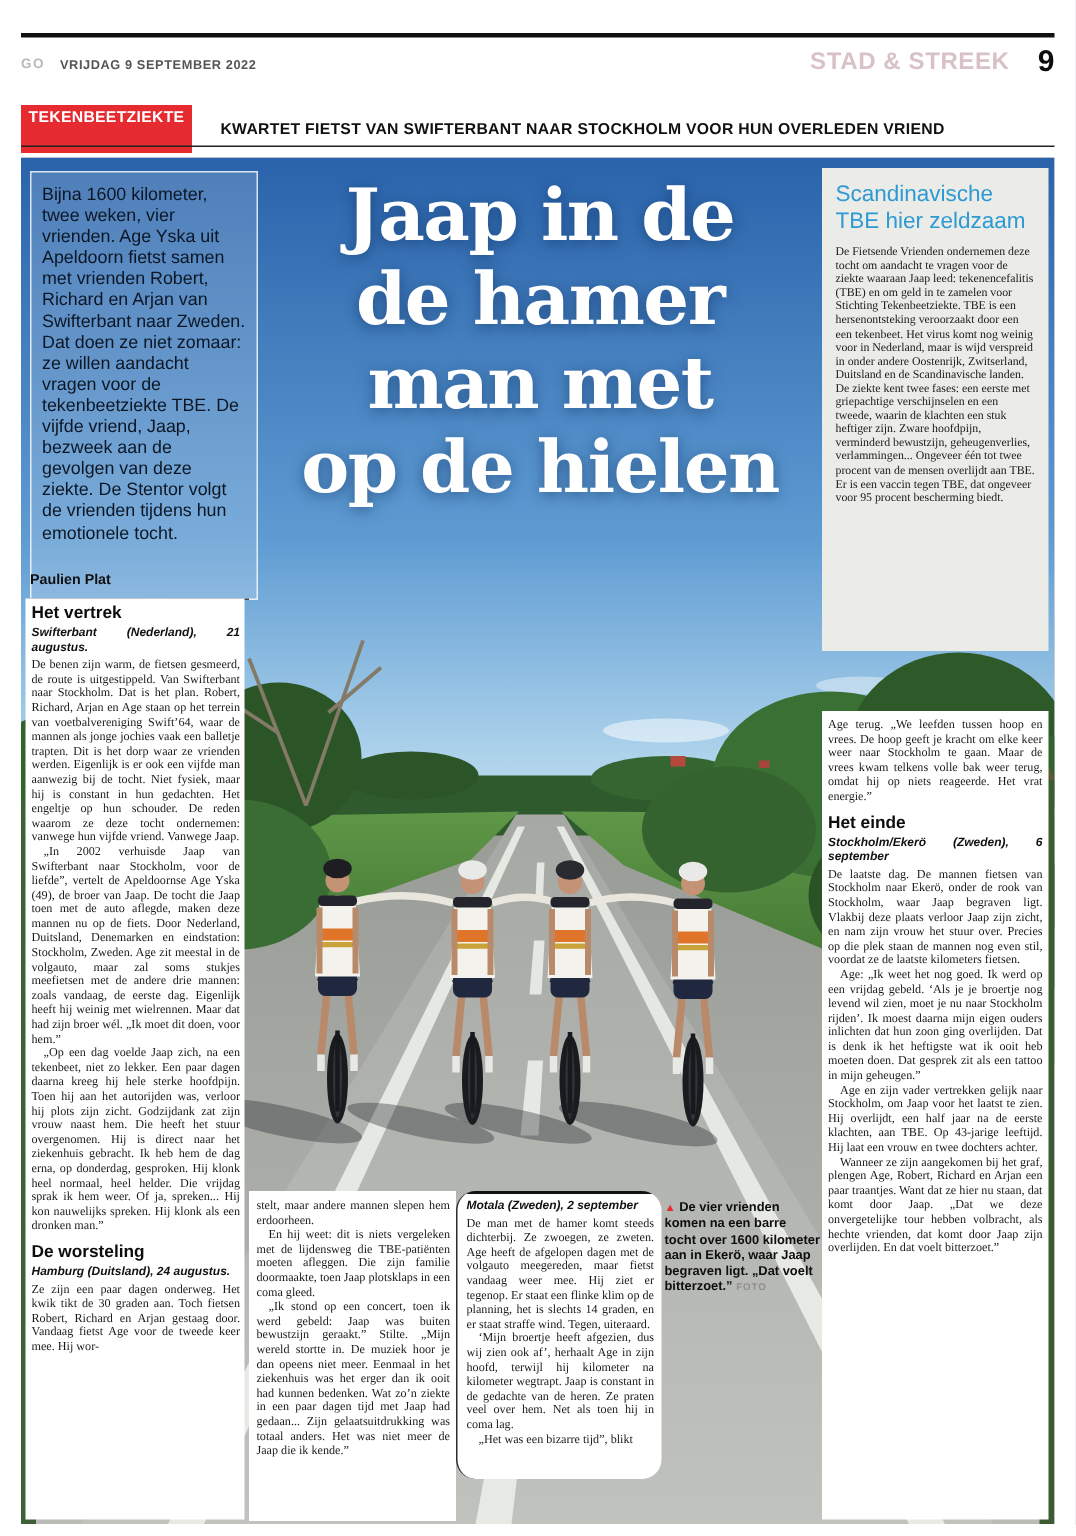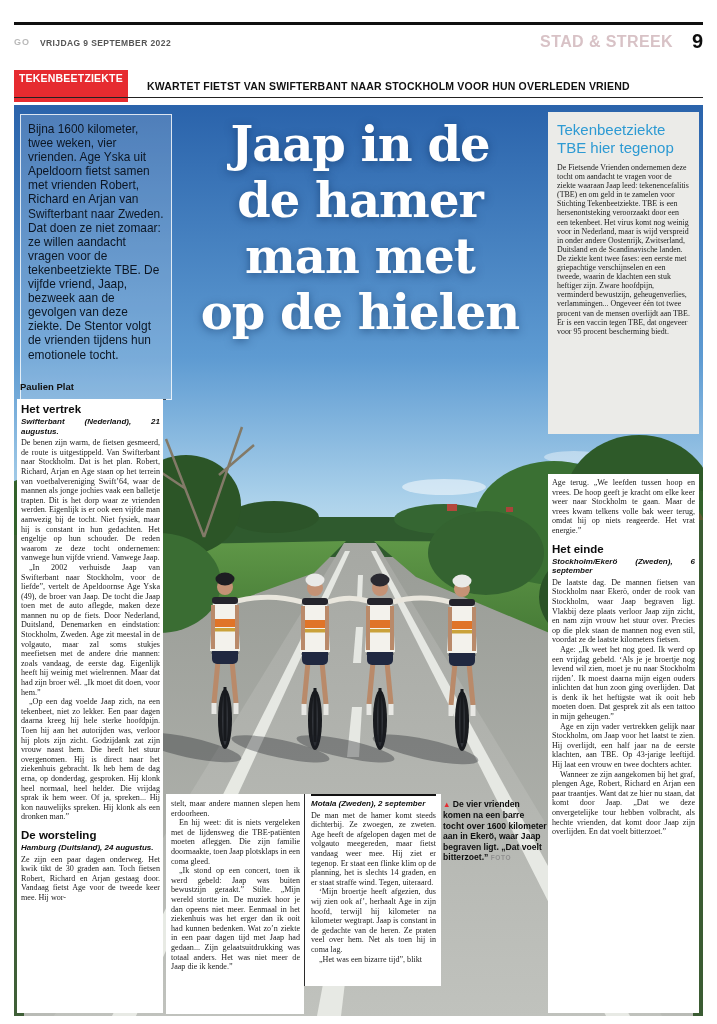--- a/index.html
+++ b/index.html
@@ -42,21 +42,21 @@
   .serif p.ind{text-indent:8px;}
   .h-sec{font-family:"Liberation Sans",sans-serif;font-weight:bold;font-size:11.5px;line-height:12px;margin:7px 0 2px 0;color:#0d0d0d;}
   .h-sec.first{margin-top:1px;}
   .dateline{font-family:"Liberation Sans",sans-serif;font-weight:bold;font-style:italic;font-size:8px;line-height:9.6px;margin:0 0 2px 0;color:#111;}
 
   .col1{position:absolute;left:17px;top:399px;width:146px;height:614px;background:#fff;box-sizing:border-box;
         padding:3px 3px 0 4px;overflow:hidden;}
   .col2{position:absolute;left:166px;top:794px;width:138px;height:220px;background:#fff;box-sizing:border-box;
         padding:5px 4px 0 5px;overflow:hidden;}
   .col3{position:absolute;left:304px;top:794px;width:137px;height:192px;background:#fff;box-sizing:border-box;
-        border-left:1px solid #2b2b2b;padding:0 5px 0 6px;overflow:hidden;}
+        border-left:1px solid #2b2b2b;padding:0 5px 0 6px;overflow:hidden;border-radius:13px;}
   .col3 .dateline{border-top:2px solid #111;padding-top:3px;}
   .col4{position:absolute;left:548px;top:474px;width:151px;height:539px;background:#fff;box-sizing:border-box;
         padding:4px 4px 0 4px;overflow:hidden;}
 
   
   .sidebar{position:absolute;left:548px;top:112px;width:151px;height:322px;background:#ebebe8;box-sizing:border-box;
            padding:9px 9px 0 9px;overflow:hidden;}
   .sidebar-title{color:#2d9ad3;font-size:15px;line-height:17.5px;font-weight:normal;margin:0 0 7px 0;}
   .sidebar .serif{font-size:7.9px;line-height:9.1px;text-align:left;}
 
@@ -269,21 +269,21 @@
     <p>De man met de hamer komt steeds dichterbij. Ze zwoegen, ze zweten. Age heeft de afgelopen dagen met de volgauto meegereden, maar fietst vandaag weer mee. Hij ziet er tegenop. Er staat een flinke klim op de planning, het is slechts 14 graden, en er staat straffe wind. Tegen, uiteraard.</p>
     <p class="ind">‘Mijn broertje heeft afgezien, dus wij zien ook af’, herhaalt Age in zijn hoofd, terwijl hij kilometer na kilometer wegtrapt. Jaap is constant in de gedachte van de heren. Ze praten veel over hem. Net als toen hij in coma lag.</p>
     <p class="ind">„Het was een bizarre tijd”, blikt</p>
   </div>
 
   <div class="caption">
     <span class="marker">▲</span><span> De vier vrienden komen na een barre tocht over 1600 kilometer aan in Ekerö, waar Jaap begraven ligt. „Dat voelt bitterzoet.” </span><span class="credit">FOTO</span>
   </div>
 
   <div class="sidebar">
-    <div class="sidebar-title">Tekenbeetziekte TBE hier tegenop</div>
+    <div class="sidebar-title">Scandinavische TBE hier zeldzaam</div>
     <div class="serif">
       <p>De Fietsende Vrienden ondernemen deze tocht om aandacht te vragen voor de ziekte waaraan Jaap leed: tekenencefalitis (TBE) en om geld in te zamelen voor Stichting Tekenbeetziekte. TBE is een hersenontsteking veroorzaakt door een een tekenbeet. Het virus komt nog weinig voor in Nederland, maar is wijd verspreid in onder andere Oostenrijk, Zwitserland, Duitsland en de Scandinavische landen.</p>
       <p>De ziekte kent twee fases: een eerste met griepachtige verschijnselen en een tweede, waarin de klachten een stuk heftiger zijn. Zware hoofdpijn, verminderd bewustzijn, geheugenverlies, verlammingen... Ongeveer één tot twee procent van de mensen overlijdt aan TBE. Er is een vaccin tegen TBE, dat ongeveer voor 95 procent bescherming biedt.</p>
     </div>
   </div>
 
   <div class="col4 serif">
     <p>Age terug. „We leefden tussen hoop en vrees. De hoop geeft je kracht om elke keer weer naar Stockholm te gaan. Maar de vrees kwam telkens volle bak weer terug, omdat hij op niets reageerde. Het vrat energie.”</p>
     <div class="h-sec">Het einde</div>
     <div class="dateline">Stockholm/Ekerö (Zweden), 6 september</div>

